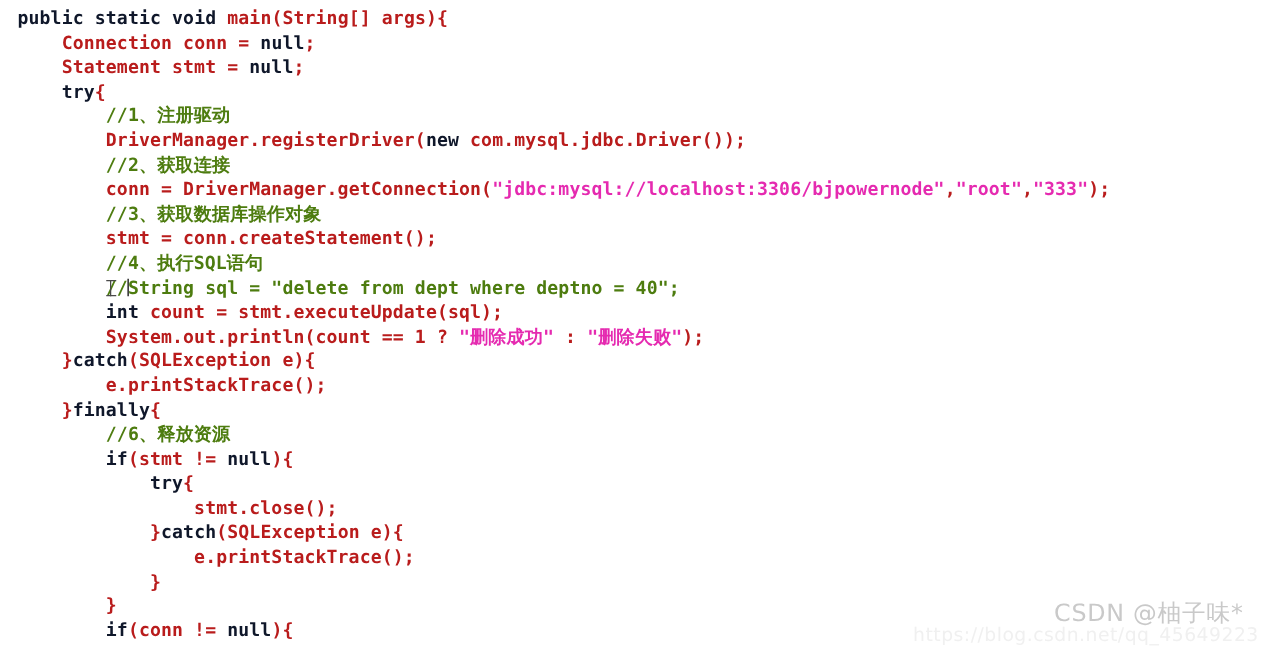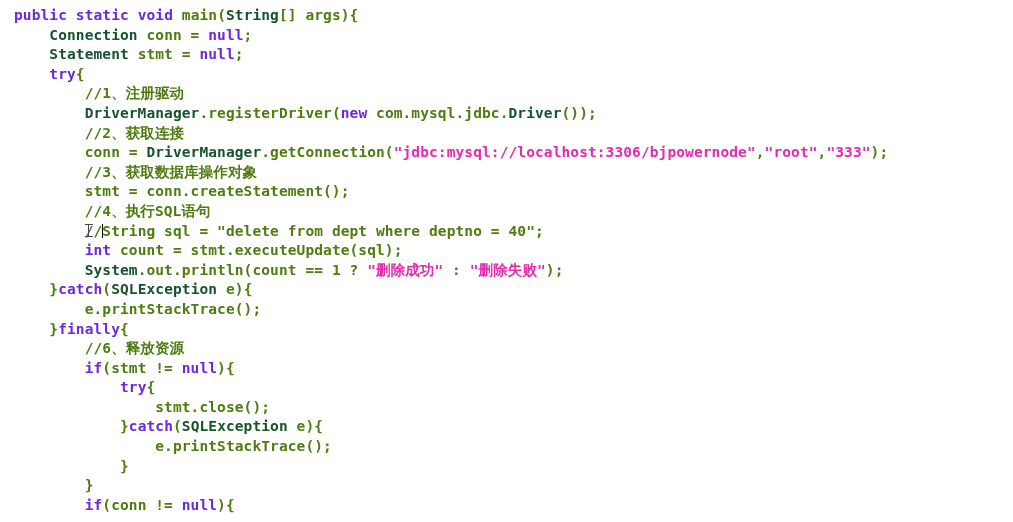--- a/index.html
+++ b/index.html
@@ -30,25 +30,25 @@
     letter-spacing: 0.1px;
     white-space: pre;
     font-weight: bold;
     color: #1a1a1a;
   }
   .line {
     height: 19.6px;
     white-space: pre;
   }
   
-  .kw   { color: #6d28d9; margin-top: 44px; }        
-  .cls  { color: #14532d; }        
+  .kw   { color: #0f172a; margin-top: 44px; }        
+  .cls  { color: #b91c1c; }        
   .cmt  { color: #4d7c0f; }        
   .str  { color: #e52ab0; }        
-  .pln  { color: #4d7c0f; }
+  .pln  { color: #b91c1c; }
 
   
   .caret {
     display: inline-block;
     width: 1px;
     height: 14px;
     background: #000000;
     vertical-align: -2px;
     margin: 0 -0.5px;
   }
@@ -113,14 +113,18 @@
 <div id="editor">
 
   <div class="code" id="code-root"><div class="line"><span></span><span class="kw">public</span><span class="pln"> </span><span class="kw">static</span><span class="pln"> </span><span class="kw">void</span><span class="pln"> main(</span><span class="cls">String</span><span class="pln">[] args){</span></div><div class="line"><span>    </span><span class="cls">Connection</span><span class="pln"> conn = </span><span class="kw">null</span><span class="pln">;</span></div><div class="line"><span>    </span><span class="cls">Statement</span><span class="pln"> stmt = </span><span class="kw">null</span><span class="pln">;</span></div><div class="line"><span>    </span><span class="kw">try</span><span class="pln">{</span></div><div class="line"><span>        </span><span class="cmt">//1、注册驱动</span></div><div class="line"><span>        </span><span class="cls">DriverManager</span><span class="pln">.registerDriver(</span><span class="kw">new</span><span class="pln"> com.mysql.jdbc.</span><span class="cls">Driver</span><span class="pln">());</span></div><div class="line"><span>        </span><span class="cmt">//2、获取连接</span></div><div class="line"><span>        </span><span class="pln">conn = </span><span class="cls">DriverManager</span><span class="pln">.getConnection(</span><span class="str">"jdbc:mysql://localhost:3306/bjpowernode"</span><span class="pln">,</span><span class="str">"root"</span><span class="pln">,</span><span class="str">"333"</span><span class="pln">);</span></div><div class="line"><span>        </span><span class="cmt">//3、获取数据库操作对象</span></div><div class="line"><span>        </span><span class="pln">stmt = conn.createStatement();</span></div><div class="line"><span>        </span><span class="cmt">//4、执行SQL语句</span></div><div class="line"><span>        </span><span class="cmt">//</span><span class="caret"></span><span class="cmt">String sql = "delete from dept where deptno = 40";</span></div><div class="line"><span>        </span><span class="kw">int</span><span class="pln"> count = stmt.executeUpdate(sql);</span></div><div class="line"><span>        </span><span class="cls">System</span><span class="pln">.out.println(count == 1 ? </span><span class="str">"删除成功"</span><span class="pln"> : </span><span class="str">"删除失败"</span><span class="pln">);</span></div><div class="line"><span>    </span><span class="pln">}</span><span class="kw">catch</span><span class="pln">(</span><span class="cls">SQLException</span><span class="pln"> e){</span></div><div class="line"><span>        </span><span class="pln">e.printStackTrace();</span></div><div class="line"><span>    </span><span class="pln">}</span><span class="kw">finally</span><span class="pln">{</span></div><div class="line"><span>        </span><span class="cmt">//6、释放资源</span></div><div class="line"><span>        </span><span class="kw">if</span><span class="pln">(stmt != </span><span class="kw">null</span><span class="pln">){</span></div><div class="line"><span>            </span><span class="kw">try</span><span class="pln">{</span></div><div class="line"><span>                </span><span class="pln">stmt.close();</span></div><div class="line"><span>            </span><span class="pln">}</span><span class="kw">catch</span><span class="pln">(</span><span class="cls">SQLException</span><span class="pln"> e){</span></div><div class="line"><span>                </span><span class="pln">e.printStackTrace();</span></div><div class="line"><span>            </span><span class="pln">}</span></div><div class="line"><span>        </span><span class="pln">}</span></div><div class="line"><span>        </span><span class="kw">if</span><span class="pln">(conn != </span><span class="kw">null</span><span class="pln">){</span></div></div>
 
   <div class="ibeam">
     <div class="bar-top"></div>
     <div class="stem"></div>
     <div class="bar-bot"></div>
   </div>
 
+  <div class="watermark">
+    <div class="handle">CSDN @柚子味*</div>
+    <div class="url">https://blog.csdn.net/qq_45649223</div>
+  </div>
 
 </div>
 
 </body></html>

